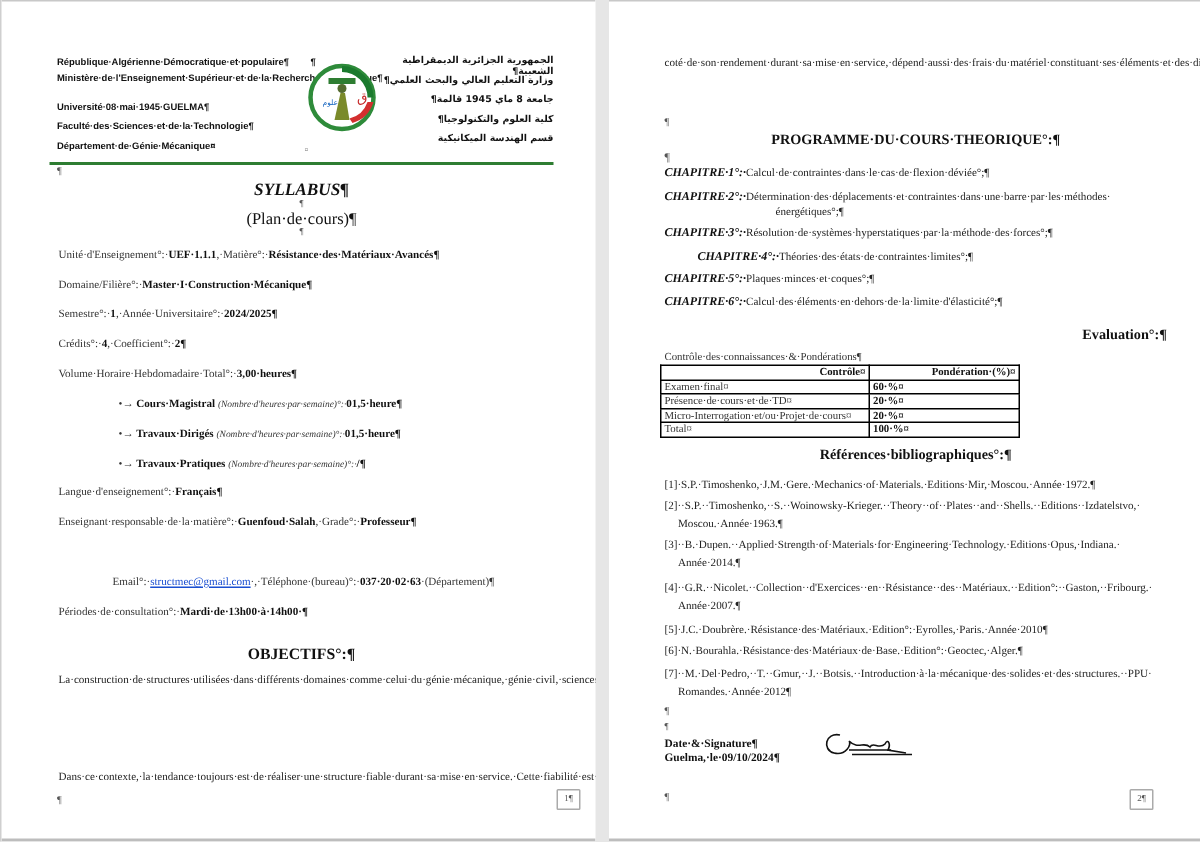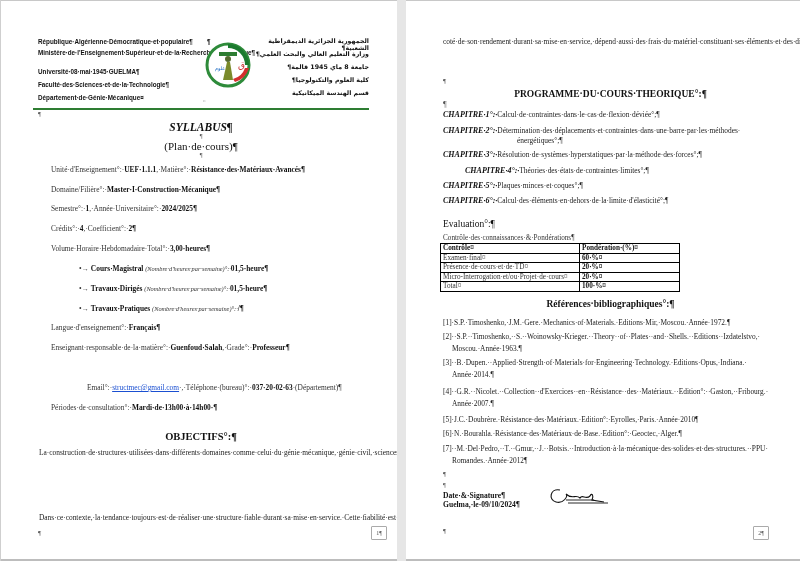--- a/index.html
+++ b/index.html
@@ -11,36 +11,36 @@
   .bottom-bar { position:absolute; left:0; right:0; bottom:0; height:2px; background:#bdbdbd; }
   .top-bar { position:absolute; left:0; right:0; top:0; height:1px; background:#c8c8c8; }
   .abs { position:absolute; }
   .pm { color:#555; }
   
   .hdr-fr { font-family:"Liberation Sans", sans-serif; font-size:6.3px; font-weight:bold; line-height:7.5px; }
   .hdr-ar { font-family:"DejaVu Sans", sans-serif; font-size:6.3px; font-weight:bold; text-align:right; direction:rtl; }
   .green-rule { position:absolute; left:32px; width:336px; top:108px; height:2px; background:#2e7d32; }
   .logo { position:absolute; left:204px; top:42px; width:46px; height:46px; }
   .title { position:absolute; left:32px; width:336px; text-align:center; }
-  .line { position:absolute; left:50px; font-size:7.4px; white-space:nowrap; color:#333; }
+  .line { position:absolute; left:38px; font-size:7.4px; white-space:nowrap; color:#333; }
   .line b { color:#111; }
   .bullet-line { left:78px; }
   .it { font-style:italic; font-size:6.3px; }
   .para { position:absolute; left:38px; width:332px; font-size:7.4px; line-height:9.1px; text-align:justify; color:#222; }
   .pagenum { position:absolute; width:14px; height:12px; border:1px solid #aaa; border-radius:1px; font-size:6px; text-align:center; line-height:12px; color:#555; background:#fff; }
   a.link { color:#1a4fd1; text-decoration:underline; }
   
   .chap { position:absolute; left:37px; font-size:7.4px; white-space:nowrap; color:#222; }
   .chap .cl { font-weight:bold; font-style:italic; font-size:8px; color:#111; }
   .ref { position:absolute; left:37px; width:335px; font-size:7.4px; line-height:12px; color:#222; }
   .ref .cont { padding-left:9px; }
   table.eval { position:absolute; left:34px; top:243px; width:240px; border-collapse:collapse; font-size:7.2px; }
   table.eval td { border:1px solid #000; padding:0 2px; height:8.5px; line-height:8.5px; white-space:nowrap; color:#333; }
   table.eval td.c1 { width:134px; }
-  table.eval tr.hd td { font-weight:bold; color:#111; }
+  table.eval tr.hd td { font-weight:bold; color:#111;text-align:right; }
   table.eval td.c2 { font-weight:bold; color:#111; }
 </style>
 </head>
 <body>
 
 <div id="page1" class="page">
   <div class="top-bar"></div>
 
   <div class="abs hdr-fr" style="left:37px;top:38px;">République·Algérienne·Démocratique·et·populaire¶</div>
   <div class="abs hdr-fr" style="left:206px;top:38px;">¶</div>
@@ -131,21 +131,21 @@
   <div class="abs pm" style="left:37px;top:100px;font-size:8px;">¶</div>
 
   <div class="chap" style="top:110px;"><span class="cl">CHAPITRE·1°:·</span><span>Calcul·de·contraintes·dans·le·cas·de·flexion·déviée°;¶</span></div>
   <div class="chap" style="top:126px;"><span class="cl">CHAPITRE·2°:·</span><span>Détermination·des·déplacements·et·contraintes·dans·une·barre·par·les·méthodes·</span></div>
   <div class="chap" style="top:136px;left:111px;">énergétiques°;¶</div>
   <div class="chap" style="top:150px;"><span class="cl">CHAPITRE·3°:·</span><span>Résolution·de·systèmes·hyperstatiques·par·la·méthode·des·forces°;¶</span></div>
   <div class="chap" style="top:166px;padding-left:22px;"><span class="cl">CHAPITRE·4°:·</span><span>Théories·des·états·de·contraintes·limites°;¶</span></div>
   <div class="chap" style="top:181px;"><span class="cl">CHAPITRE·5°:·</span><span>Plaques·minces·et·coques°;¶</span></div>
   <div class="chap" style="top:196px;"><span class="cl">CHAPITRE·6°:·</span><span>Calcul·des·éléments·en·dehors·de·la·limite·d'élasticité°;¶</span></div>
 
-  <div class="abs" style="left:37px;width:335px;top:219px;text-align:left;font-size:9.5px;font-weight:normal;">Evaluation°:¶</div>
+  <div class="abs" style="left:37px;width:335px;top:219px;text-align:right;font-size:9.5px;font-weight:bold;">Evaluation°:¶</div>
   <div class="abs" style="left:37px;top:234px;font-size:7.2px;color:#333;">Contrôle·des·connaissances·&amp;·Pondérations¶</div>
 
   <table class="eval">
     <tbody>
         <tr class="hd">
       <td class="c1">Contrôle¤</td>
       <td>Pondération·(%)¤</td>
     </tr>
     <tr>
       <td class="c1">Examen·final¤</td>

